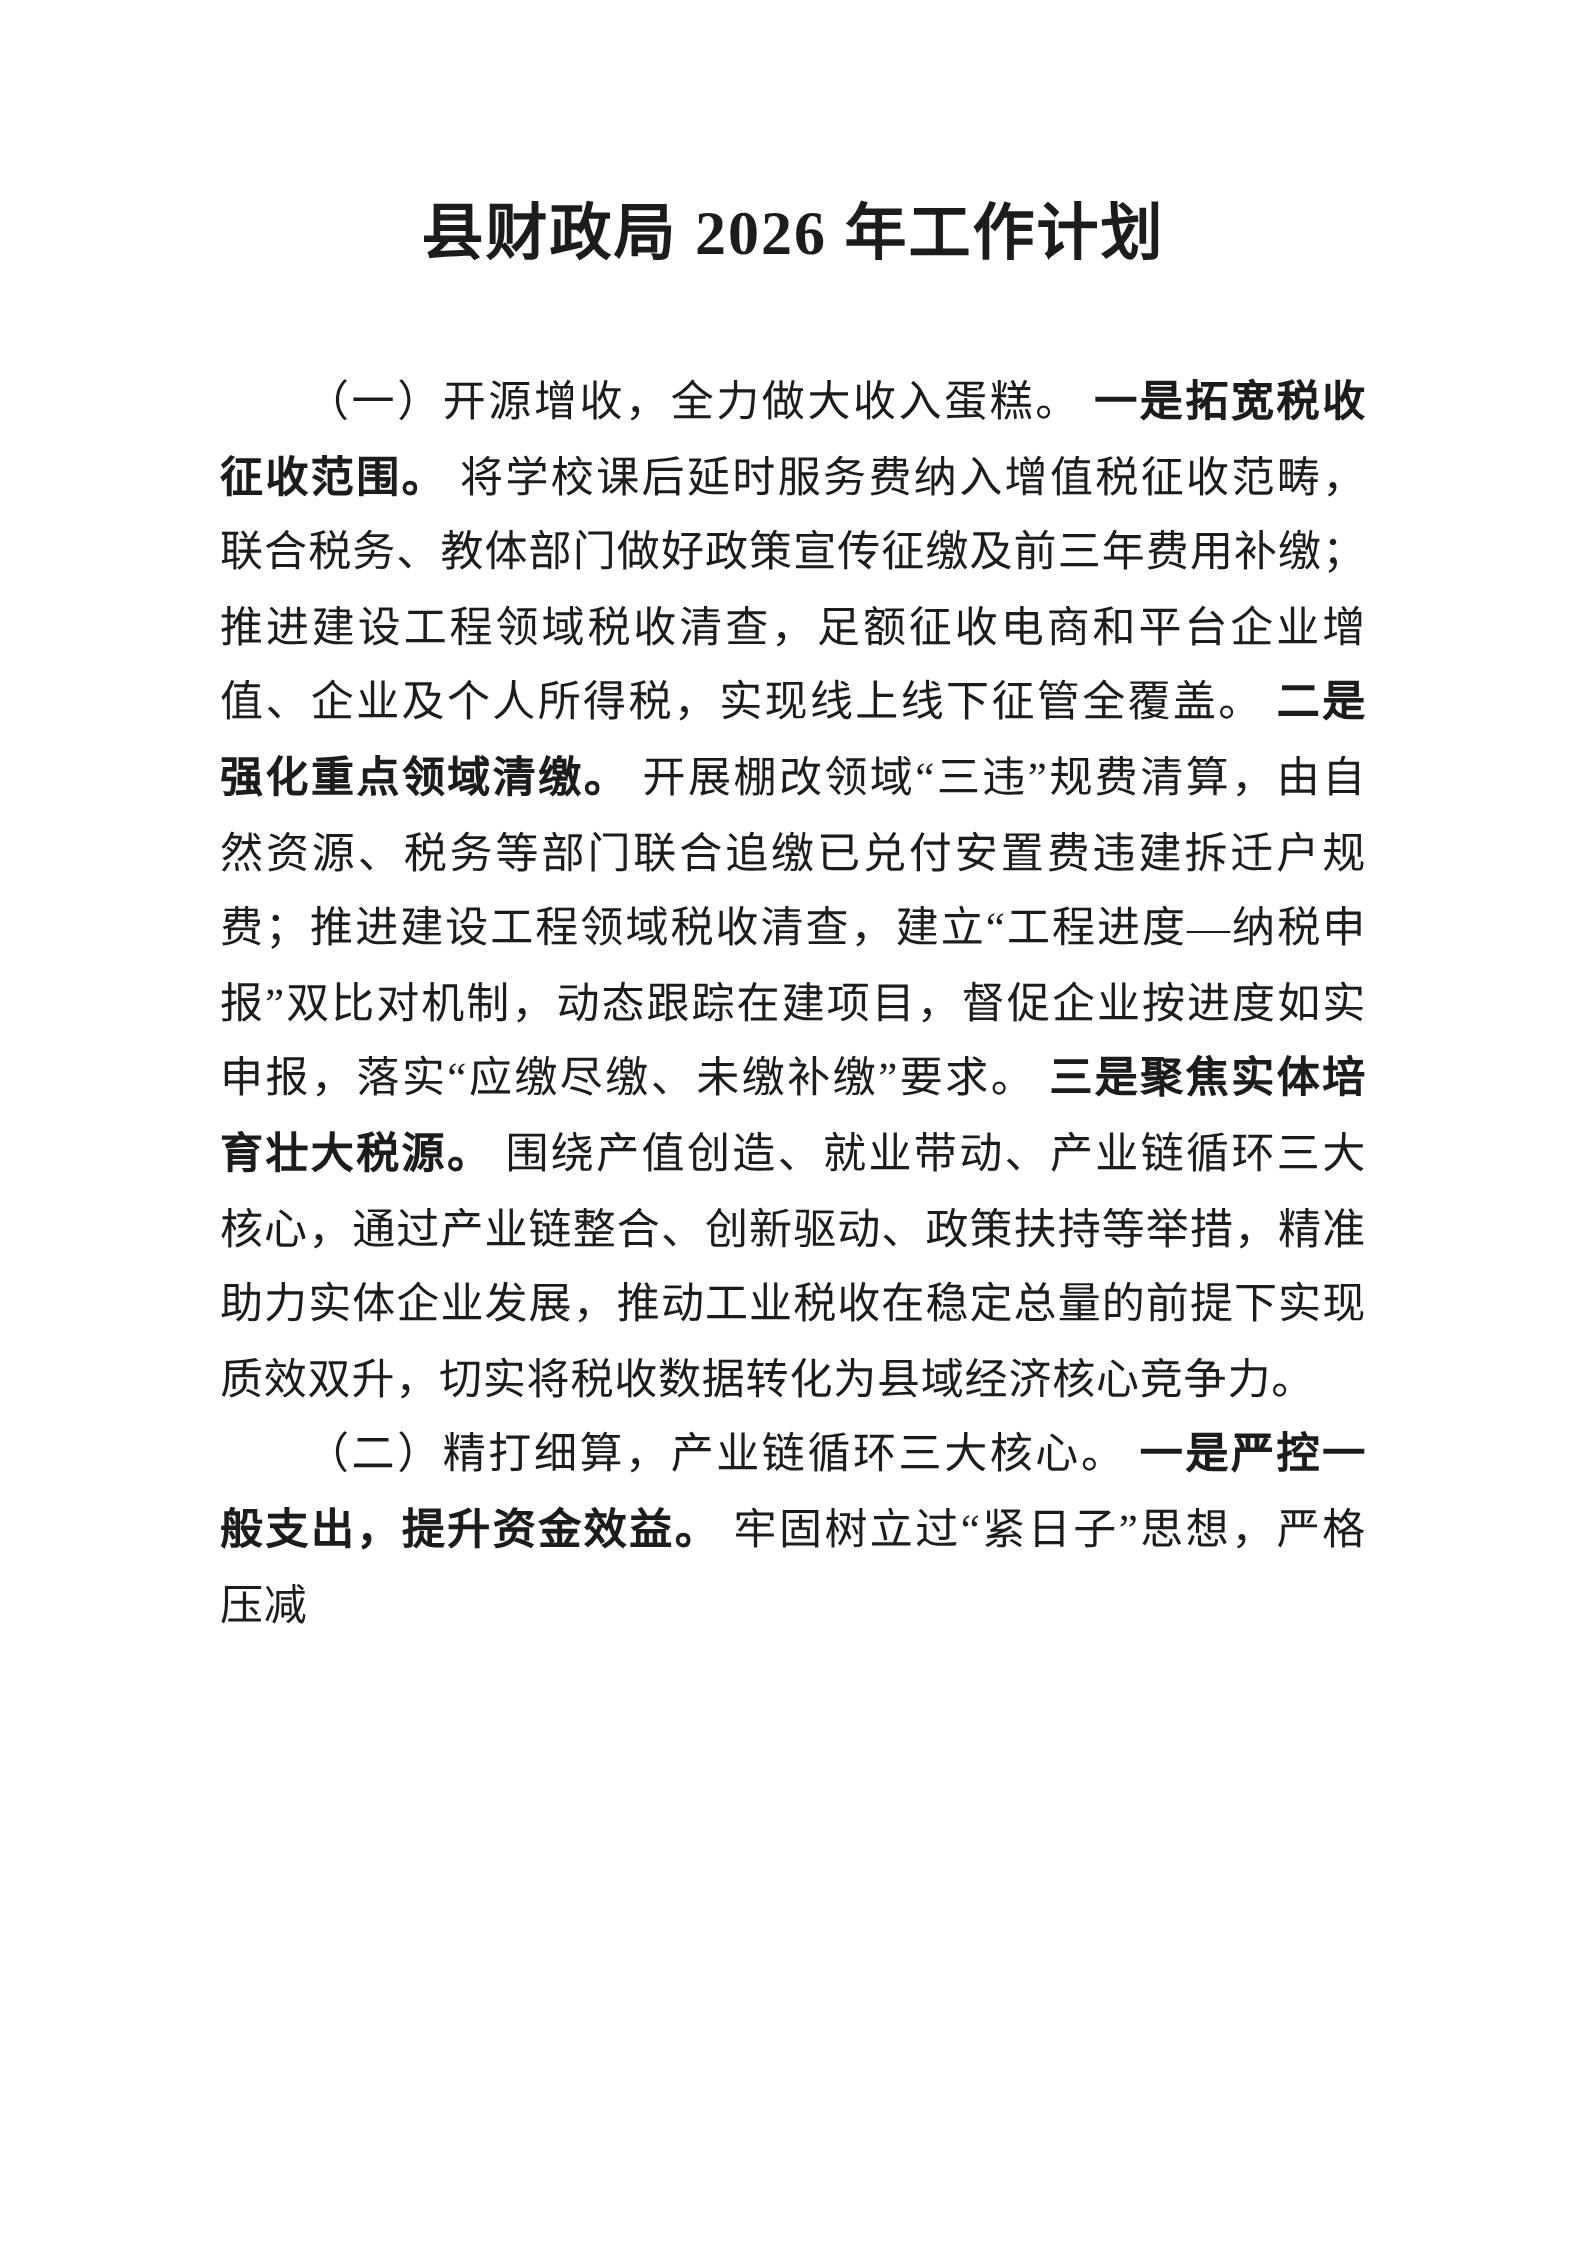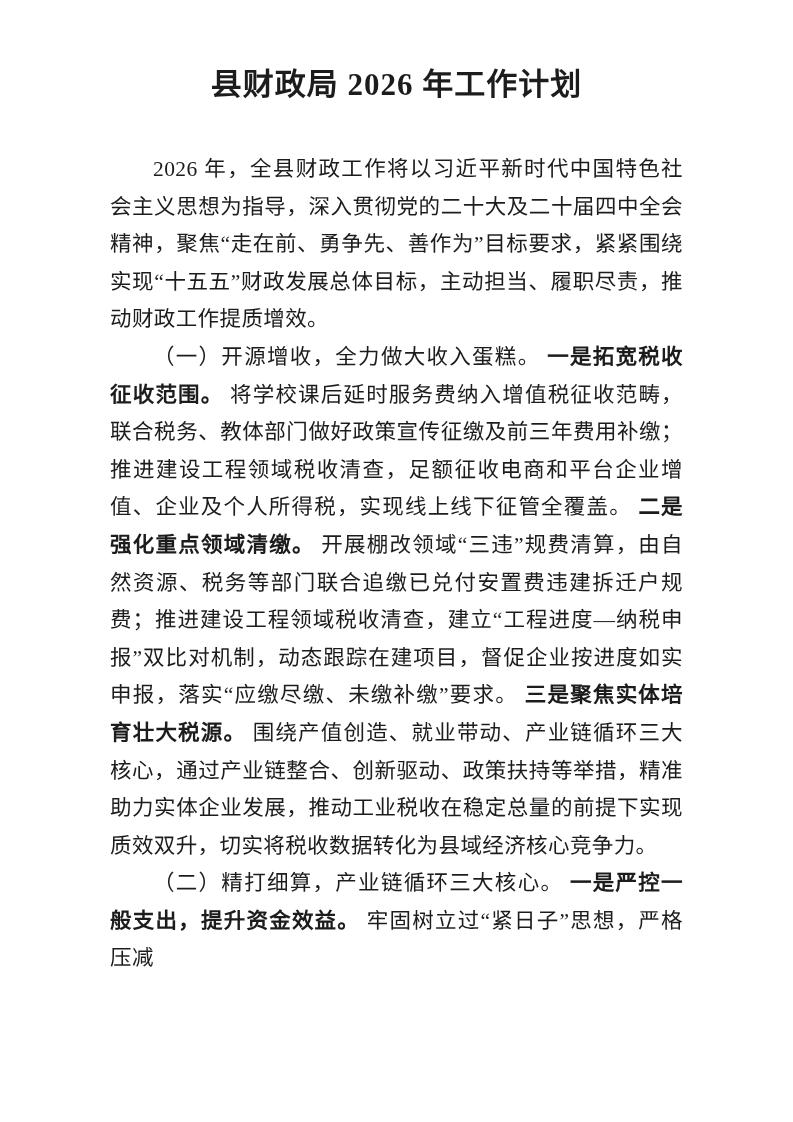--- a/index.html
+++ b/index.html
@@ -13,21 +13,21 @@
     width: 793px;
     height: 1122px;
     background: #ffffff;
     color: #1c1c1c;
     font-family: "Liberation Serif", "DejaVu Serif", serif;
     overflow: hidden;
     margin: 0 auto;
   }
   .doc-title {
     margin: 0;
-    padding-top: 65px;
+    padding-top: 97px;
     text-align: center;
     font-size: 31px;
     line-height: 40px;
     font-weight: 700;
     letter-spacing: 1px;
   }
   .doc-body {
     width: 573px;
     margin: 46px auto 0 auto;
     font-size: 21.5px;
@@ -47,23 +47,20 @@
 </style>
 </head>
 <body>
 
 <div class="page">
 
   <h1 class="doc-title">县财政局 2026 年工作计划</h1>
 
   <div class="doc-body">
 
-    <p class="para">
-      <span class="seg normal">2026 年，全县财政工作将以习近平新时代中国特色社会主义思想为指导，深入贯彻党的二十大及二十届四中全会精神，聚焦“走在前、勇争先、善作为”目标要求，紧紧围绕实现“十五五”财政发展总体目标，主动担当、履职尽责，推动财政工作提质增效。</span>
-    </p>
 
     <p class="para">
       <span class="seg heading">（一）开源增收，全力做大收入蛋糕。</span>
       <span class="seg bold">一是拓宽税收征收范围。</span>
       <span class="seg normal">将学校课后延时服务费纳入增值税征收范畴，联合税务、教体部门做好政策宣传征缴及前三年费用补缴；推进建设工程领域税收清查，足额征收电商和平台企业增值、企业及个人所得税，实现线上线下征管全覆盖。</span>
       <span class="seg bold">二是强化重点领域清缴。</span>
       <span class="seg normal">开展棚改领域“三违”规费清算，由自然资源、税务等部门联合追缴已兑付安置费违建拆迁户规费；推进建设工程领域税收清查，建立“工程进度—纳税申报”双比对机制，动态跟踪在建项目，督促企业按进度如实申报，落实“应缴尽缴、未缴补缴”要求。</span>
       <span class="seg bold">三是聚焦实体培育壮大税源。</span>
       <span class="seg normal">围绕产值创造、就业带动、产业链循环三大核心，通过产业链整合、创新驱动、政策扶持等举措，精准助力实体企业发展，推动工业税收在稳定总量的前提下实现质效双升，切实将税收数据转化为县域经济核心竞争力。</span>
     </p>

